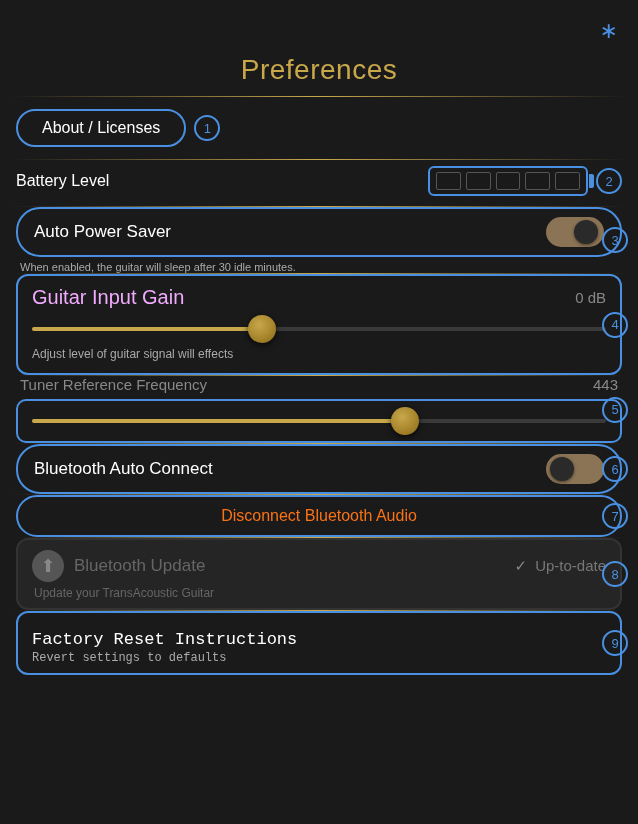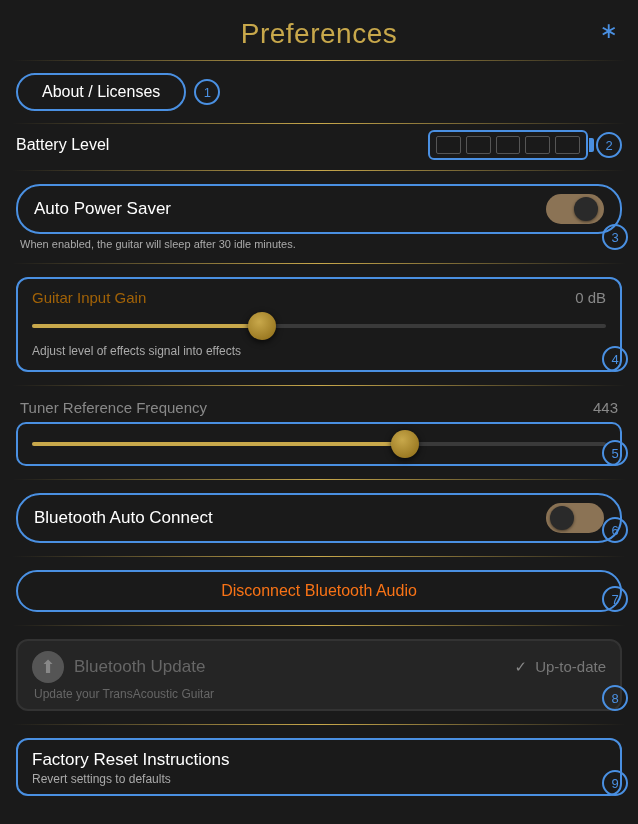--- a/index.html
+++ b/index.html
@@ -19,20 +19,21 @@
       justify-content: center;
       padding: 18px 20px 10px;
       position: relative;
     }
 
     .header-title {
       font-size: 28px;
       font-weight: 300;
       color: #c8a84b;
       letter-spacing: 0.5px;
+      margin-top: 36px;
     }
 
     .bluetooth-icon {
       position: absolute;
       right: 20px;
       top: 18px;
       color: #4a90e2;
       font-size: 22px;
     }
 
@@ -167,22 +168,22 @@
     }
 
     .slider-header {
       display: flex;
       justify-content: space-between;
       align-items: center;
       margin-bottom: 8px;
     }
 
     .slider-title {
-      font-size: 15px;
-      color: #a16207;
+      font-size: 20px;
+      color: #f0abfc;
     }
 
     .slider-value {
       font-size: 15px;
       color: #888;
     }
 
     .slider-container {
       position: relative;
       height: 24px;
@@ -312,21 +313,22 @@
     .firmware-helper {
       font-size: 12px;
       color: #666;
       padding: 0 2px;
     }
 
     
     .factory-section {
       border: 2px solid #4a90e2;
       border-radius: 12px;
-      padding: 10px 14px 8px;
+      padding: 17px 14px 8px;
+      font-family: Liberation Mono, monospace;
     }
 
     .factory-title {
       font-size: 17px;
       color: #fff;
       margin-bottom: 2px;
     }
 
     .factory-helper {
       font-size: 12px;
@@ -343,22 +345,22 @@
       align-items: center;
       justify-content: center;
       font-size: 13px;
       font-weight: 500;
       flex-shrink: 0;
       margin-left: 8px;
     }
 
     .row-outer {
       display: flex;
-      align-items: flex-end;
-      margin: 13px 16px;
+      align-items: center;
+      margin: 0 16px;
       position: relative;
     }
 
     .row-outer > .number-badge {
       position: absolute;
       right: -6px;
     }
 
     .row-content {
       flex: 1;
@@ -412,21 +414,21 @@
       <div class="slider-header">
         <span class="slider-title">Guitar Input Gain</span>
         <span class="slider-value">0 dB</span>
       </div>
       <div class="slider-container">
         <div class="slider-track">
           <div class="slider-fill" style="width:40%"></div>
           <div class="slider-thumb" style="left:40%"></div>
         </div>
       </div>
-      <div class="slider-helper">Adjust level of effects signal into effects</div>
+      <div class="slider-helper">Adjust level of guitar signal will effects</div>
     </div>
   </div>
   <div class="number-badge">4</div>
 </div>
 <div class="divider"></div>
 
 <div class="row-outer">
   <div class="row-content">
     <div class="tuner-section">
       <div class="tuner-header">

